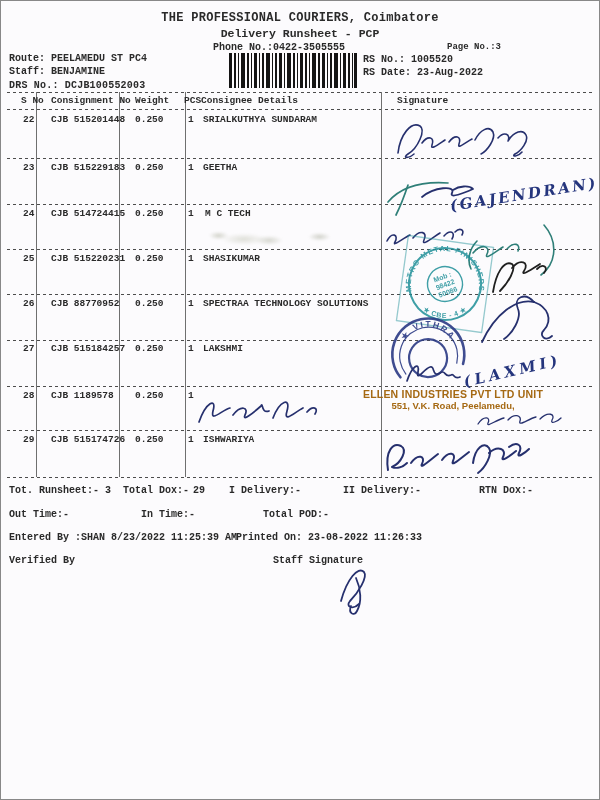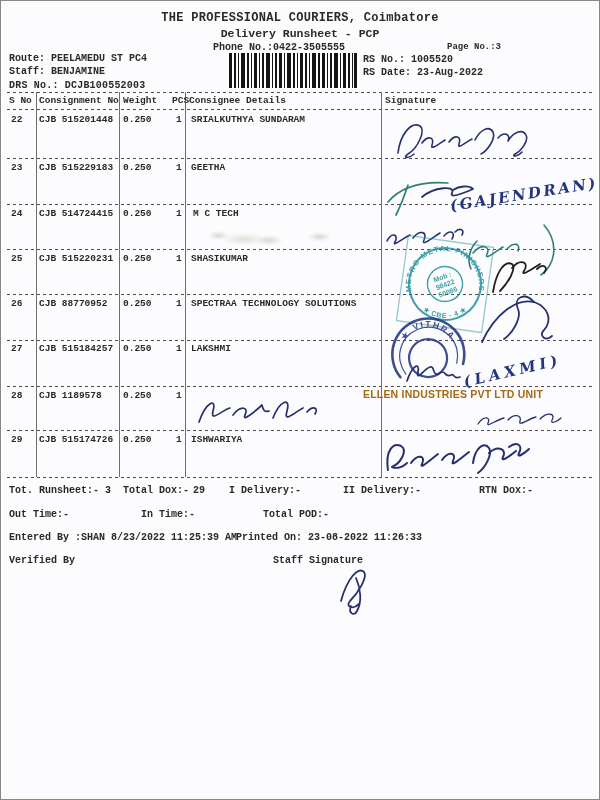--- a/index.html
+++ b/index.html
@@ -12,21 +12,21 @@
   .abs{position:absolute; white-space:nowrap;}
   .title{left:0;right:0;text-align:center;font-size:12px;letter-spacing:.3px;}
   .sub{left:0;right:0;text-align:center;font-size:11.5px;}
   .t9{font-size:10px;}
   .t10{font-size:10px;}
   .hdash{position:absolute;left:6px;width:586px;height:1px;
     background-image:repeating-linear-gradient(90deg,#4c4c4c 0 3px,transparent 3px 6px);}
   .vline{position:absolute;top:91px;height:385px;width:1px;background:#6f6f6f;}
   .row .c{position:absolute;top:0;font-size:9.5px;}
   .c.sno{left:10px;} .c.con{left:38px;} .c.wt{left:122px;} .c.pcs{left:163px;padding-left:12px;} .c.cons{left:190px;}
-  .row{position:absolute;left:0;width:576px;height:14px;}
+  .row{position:absolute;left:12px;width:576px;height:14px;}
   .overlay{position:absolute;inset:0;z-index:5;pointer-events:none;}
   .ellen{position:absolute;left:338px;top:387px;width:228px;text-align:center;
     color:#a16207;font-family:"Liberation Sans",sans-serif;font-weight:bold;
     filter:blur(.35px);opacity:.95;line-height:12px;}
   .ellen .l1{font-size:10.5px;letter-spacing:.2px;}
   .ellen .l2{font-size:9.5px;}
   .ellen .l3{font-size:9.5px;}
   .smudge{position:absolute;left:184px;top:225px;width:168px;height:24px;filter:blur(1.2px);opacity:.5;
     background:
       radial-gradient(14px 6px at 20% 40%, #a8ab97 0%, transparent 70%),
@@ -299,16 +299,17 @@
 
       <g class="ink" stroke="#26306e" stroke-width="1.8">
         <path d="M340,600 C346,578 357,565 363,571 C367,576 357,592 349,600 C344,606 352,609 358,603"></path>
         <path d="M355,577 C360,588 361,601 356,610 C353,616 347,612 350,605"></path>
       </g>
     </svg>
 
     
     <div class="ellen">
       <div class="l1">ELLEN INDUSTRIES PVT LTD UNIT</div>
+      <div class="l2">551, V.K. Road, Peelamedu,</div>
     </div>
   </div>
 
 </div>
 
 </body></html>

